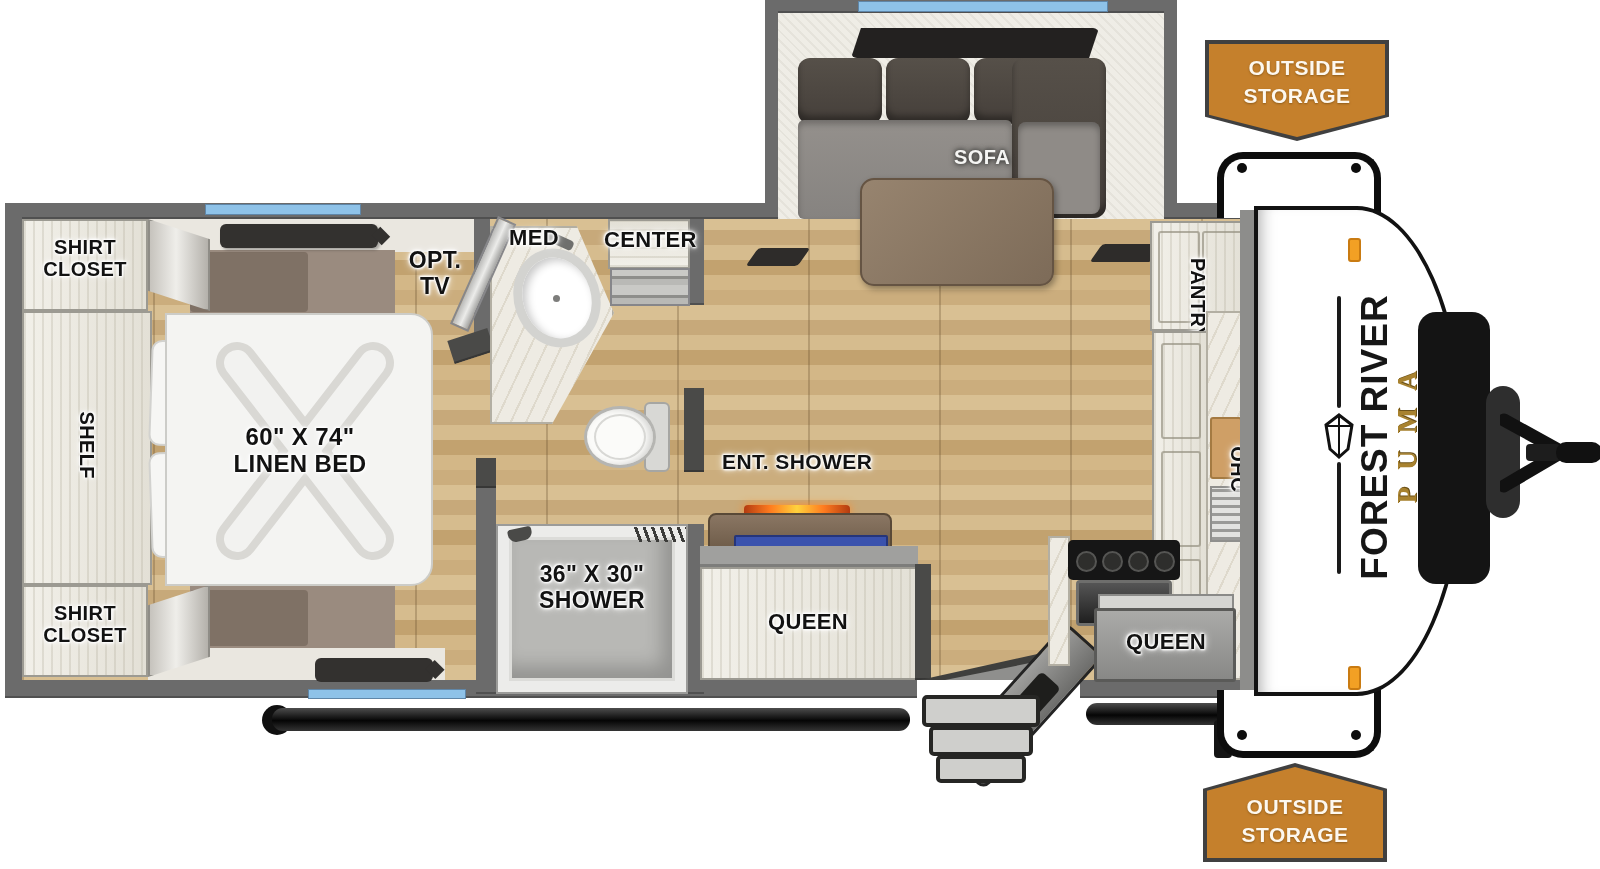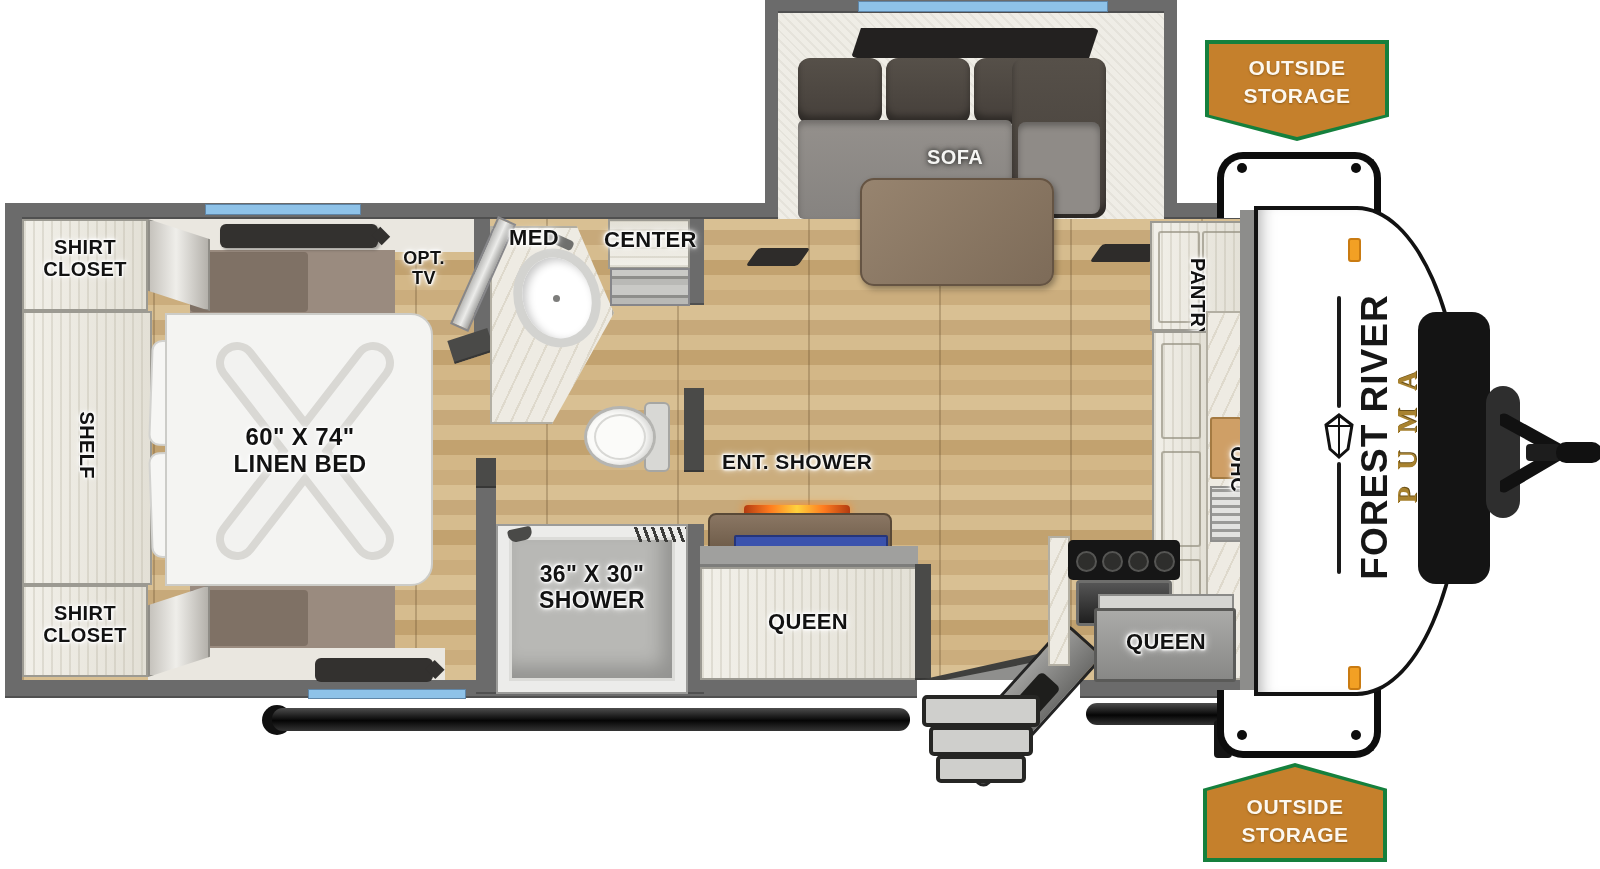--- a/index.html
+++ b/index.html
@@ -29,21 +29,21 @@
   
   .lbl{position:absolute;font-weight:700;font-size:20px;line-height:1.12;color:#121212;
     text-align:center;letter-spacing:.4px;white-space:nowrap;
     text-shadow:0 0 3px #fff,0 0 5px #fff,0 0 8px #fff,1px 1px 2px #fff,-1px -1px 2px #fff;}
   .vlbl{transform:rotate(90deg);transform-origin:center;}
   .win{position:absolute;background:#8ec2e8;border:1px solid #5f86a8;box-sizing:border-box;}
   .door-panel{position:absolute;background:linear-gradient(#9e9e9c,#6d6d6b);
     border:3px solid #242424;border-radius:9px;box-sizing:border-box;}
   .step{position:absolute;background:#cfcfcc;border:4px solid #262624;border-radius:5px;box-sizing:border-box;}
   .tube{position:absolute;background:linear-gradient(#4d4d4d,#050505 55%,#343434);border-radius:11px;}
-  .badge{position:absolute;background:#15803d;}
+  .badge{position:absolute;background:#404040;}
   .badge .inner{position:absolute;left:4px;top:4px;right:4px;bottom:4px;background:#c5802c;}
   .badge .txt{position:absolute;left:0;right:0;top:14px;color:#fdf8ef;font-weight:700;font-size:21px;
     line-height:1.35;text-align:center;letter-spacing:.5px;text-shadow:0 1px 2px rgba(90,55,10,.5);}
   .bracket{position:absolute;border:7px solid #0d0d0d;box-sizing:border-box;background:#fff;}
   .dot{position:absolute;width:10px;height:10px;border-radius:50%;background:#0d0d0d;}
   .cushion{position:absolute;background:linear-gradient(#565049,#453f3a);border-radius:12px;
     box-shadow:inset 0 -8px 6px rgba(0,0,0,.35);}
   .doorline{position:absolute;border:2px solid rgba(150,145,130,.7);border-radius:3px;}
 </style>
 </head>
@@ -58,21 +58,21 @@
   <div class="wall" style="left:765px;top:0;width:13px;height:219px;"></div>
   <div class="wall" style="left:1164px;top:0;width:13px;height:219px;"></div>
   <div class="win" style="left:858px;top:1px;width:250px;height:11px;"></div>
   <div class="abs" style="left:851px;top:28px;width:248px;height:30px;background:#232120;border-radius:6px;clip-path:polygon(4% 0,100% 0,96% 100%,0 100%);"></div>
   <div class="cushion" style="left:798px;top:58px;width:84px;height:66px;"></div>
   <div class="cushion" style="left:886px;top:58px;width:84px;height:66px;"></div>
   <div class="cushion" style="left:974px;top:58px;width:84px;height:66px;"></div>
   <div class="cushion" style="left:1012px;top:58px;width:94px;height:160px;"></div>
   <div class="abs" style="left:798px;top:120px;width:214px;height:99px;background:linear-gradient(#94908c,#868380);border-radius:6px;box-shadow:inset 0 4px 6px rgba(0,0,0,.25);"></div>
   <div class="abs" style="left:1018px;top:122px;width:82px;height:92px;background:#8f8b87;border-radius:8px;box-shadow:inset 0 4px 6px rgba(0,0,0,.3);"></div>
-  <div class="lbl" style="left:900px;top:146px;width:110px;color:#f5f5f3;text-shadow:0 0 4px #3a3a38,0 0 6px #3a3a38;">SOFA</div>
+  <div class="lbl" style="left:900px;top:146px;width:110px;color:#f5f5f3;text-shadow:0 0 4px #3a3a38,0 0 6px #3a3a38;text-align:right;">SOFA</div>
   <div class="abs" style="left:860px;top:178px;width:190px;height:104px;background:linear-gradient(135deg,#97846f,#7d6b58);border:2px solid #655443;border-radius:14px;box-shadow:2px 3px 6px rgba(0,0,0,.35);"></div>
   <div class="abs" style="left:752px;top:248px;width:52px;height:18px;background:#2e2c2a;transform:skewX(-35deg);border-radius:3px;"></div>
   <div class="abs" style="left:1096px;top:244px;width:62px;height:18px;background:#2e2c2a;transform:skewX(-35deg);border-radius:3px;"></div>
 
   <div class="wall" style="left:5px;top:203px;width:762px;height:16px;"></div>
   <div class="wall" style="left:1164px;top:203px;width:100px;height:16px;"></div>
   <div class="wall" style="left:5px;top:203px;width:17px;height:495px;"></div>
   <div class="wall" style="left:5px;top:680px;width:912px;height:18px;"></div>
   <div class="wall" style="left:1080px;top:680px;width:184px;height:18px;"></div>
   <div class="wall" style="left:1240px;top:203px;width:24px;height:495px;"></div>
@@ -116,21 +116,21 @@
       </g>
     </svg>
   </div>
   <div class="lbl" style="left:200px;top:424px;width:200px;font-size:24px;">
     <span>60" X 74"</span><br>
     <span>LINEN BED</span>
   </div>
 
   <div class="abs" style="left:220px;top:224px;width:158px;height:24px;background:#33312f;border-radius:6px;box-shadow:2px 2px 3px rgba(0,0,0,.3);"></div>
   <div class="abs" style="left:374px;top:230px;width:14px;height:12px;background:#33312f;transform:rotate(45deg);"></div>
-  <div class="lbl" style="left:385px;top:248px;width:78px;font-size:18px;">
+  <div class="lbl" style="left:396px;top:248px;width:78px;font-size:23px;">
     <span>OPT.</span><br>
     <span>TV</span>
   </div>
   <div class="abs" style="left:315px;top:658px;width:118px;height:24px;background:#33312f;border-radius:6px;"></div>
   <div class="abs" style="left:428px;top:663px;width:14px;height:13px;background:#33312f;transform:rotate(45deg);"></div>
 
   <div class="wall" style="left:474px;top:219px;width:16px;height:126px;"></div>
   <div class="wall dark" style="left:450px;top:334px;width:42px;height:24px;transform:rotate(-18deg);"></div>
   <div class="wall" style="left:686px;top:219px;width:18px;height:86px;"></div>
   <div class="wall dark" style="left:684px;top:388px;width:20px;height:84px;"></div>

